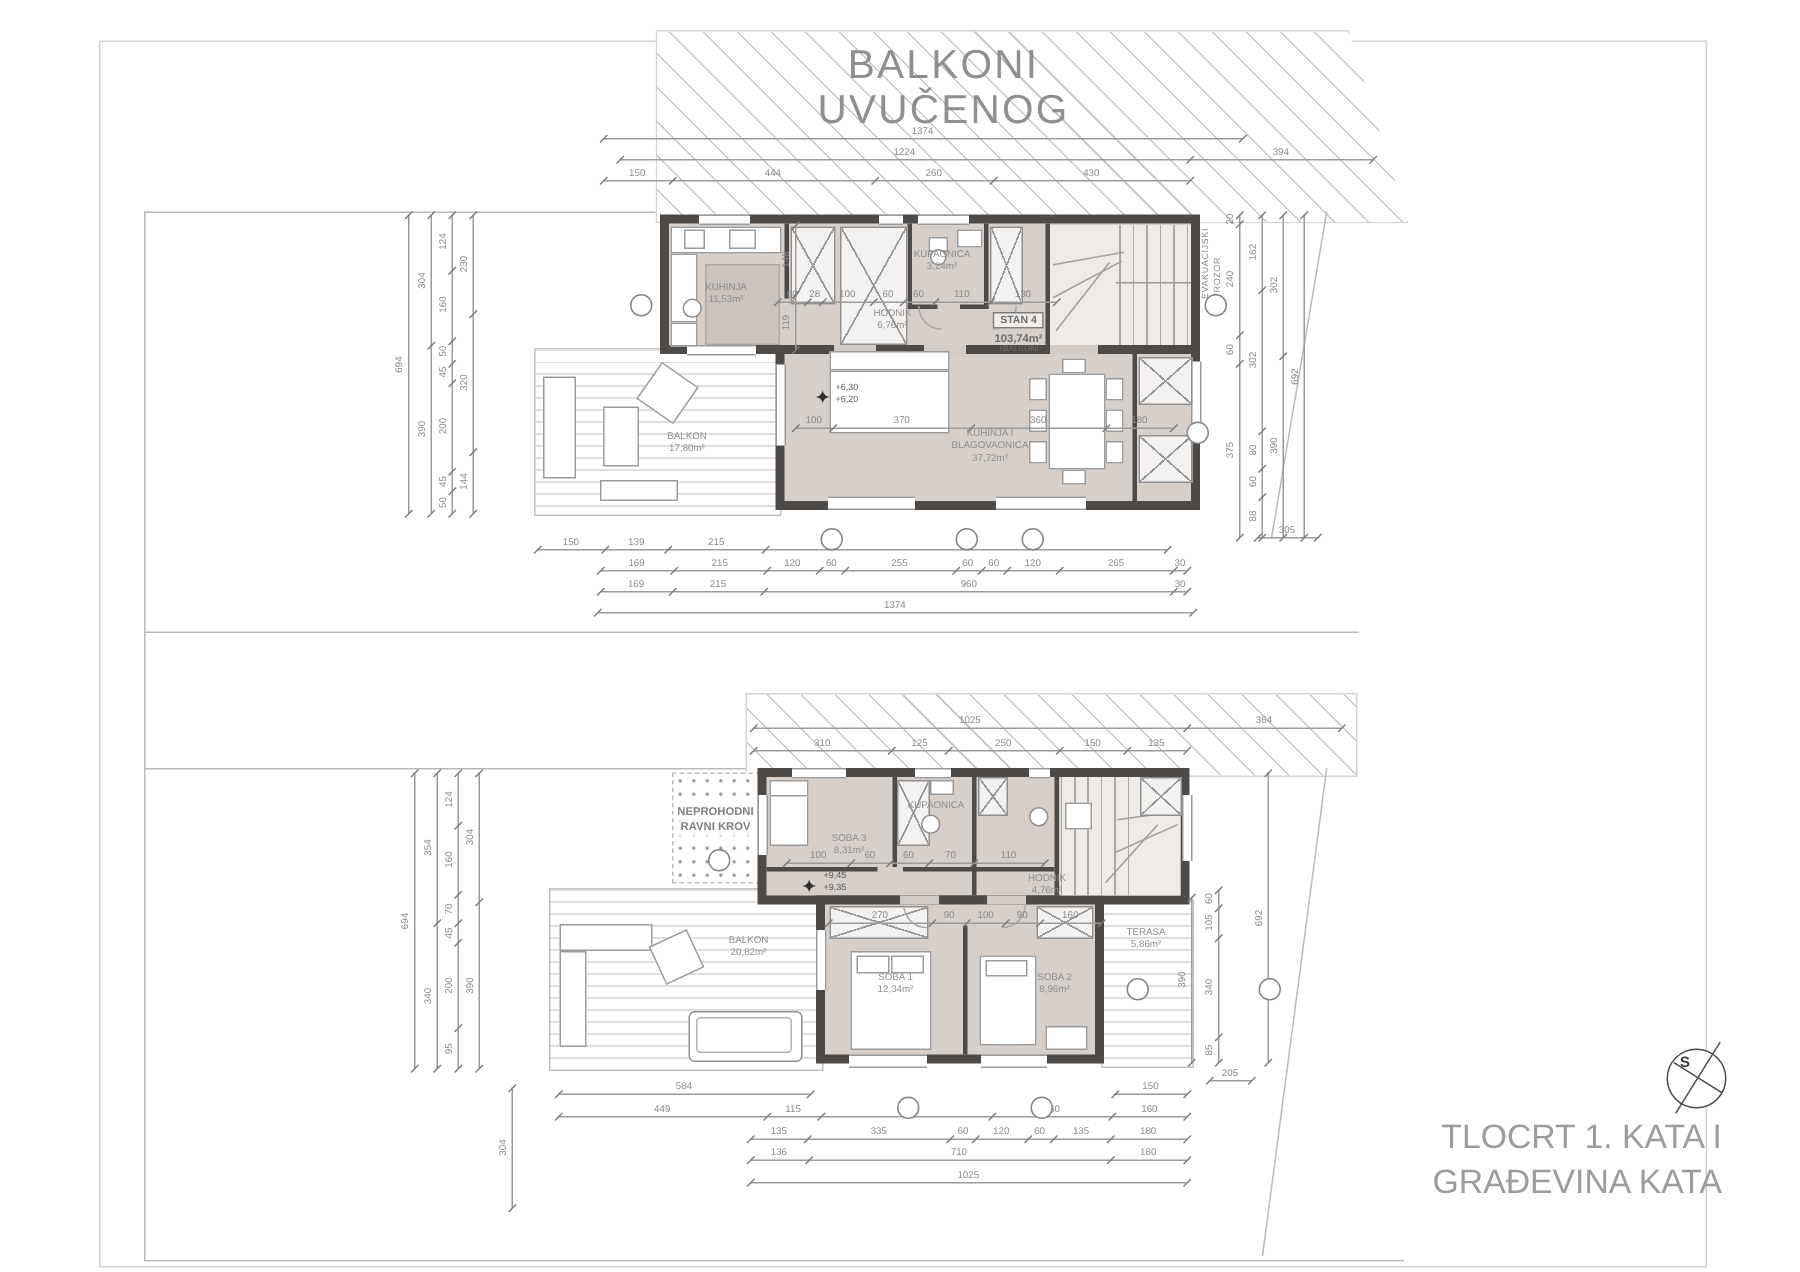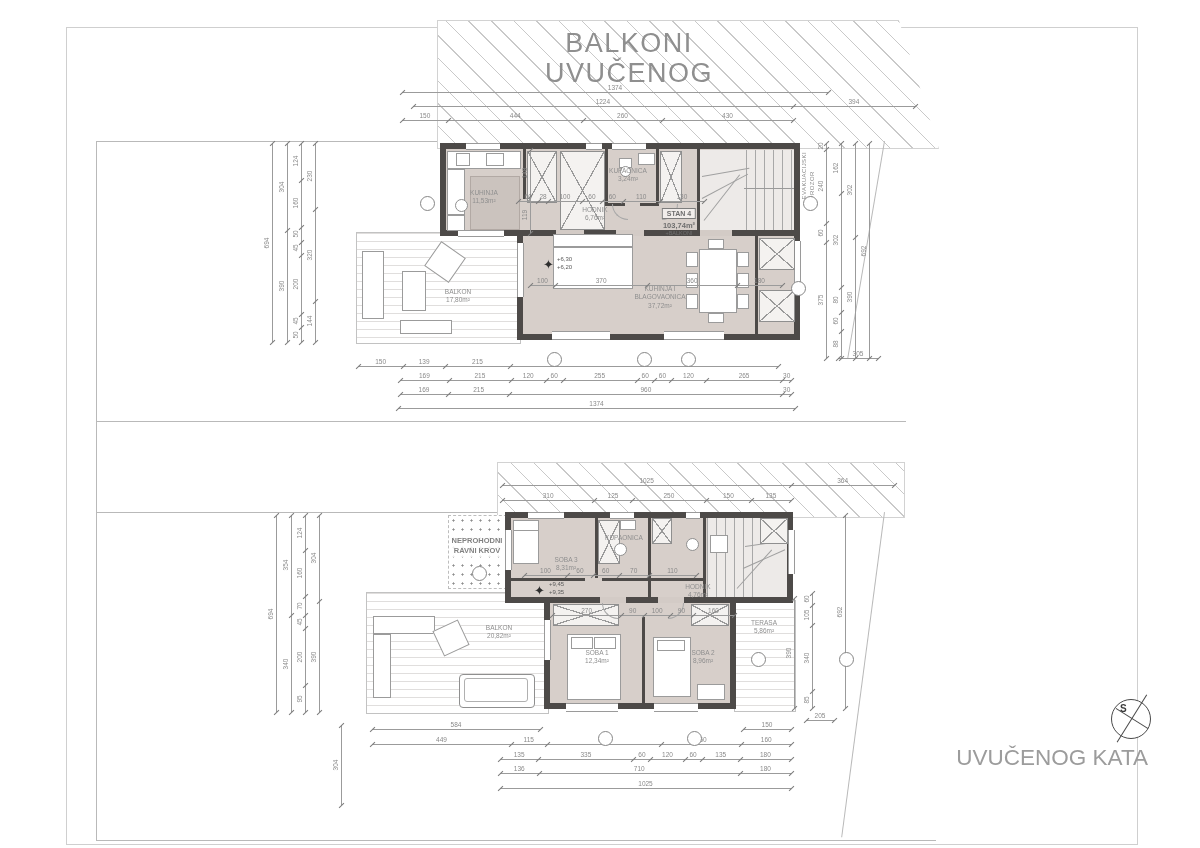--- a/index.html
+++ b/index.html
@@ -581,16 +581,17 @@
       <div class="marker" style="left: 687px; top: 731px;"></div>
     </div>
 
   <div class="a compass" style="left:1111px;top:699px;width:38px;height:38px;z-index:9;">
     <div class="cline" style="left:-8px;top:18px;width:56px;height:1.2px;transform:rotate(-58deg);"></div>
     <div class="cline" style="left:1px;top:18px;width:38px;height:1px;transform:rotate(32deg);"></div>
     <span class="cletter" style="left:8px;top:3px;">S</span>
   </div>
 
   <div class="a titleblock" style="left:930px;top:743px;width:218px;">
-    <span style="display:block;">UVUČENOG KATA</span>
+    <span style="display:block;">TLOCRT 1. KATA I</span>
+    <span style="display:block;">GRAĐEVINA KATA</span>
   </div>
 
 </div>
 
 </body></html>

